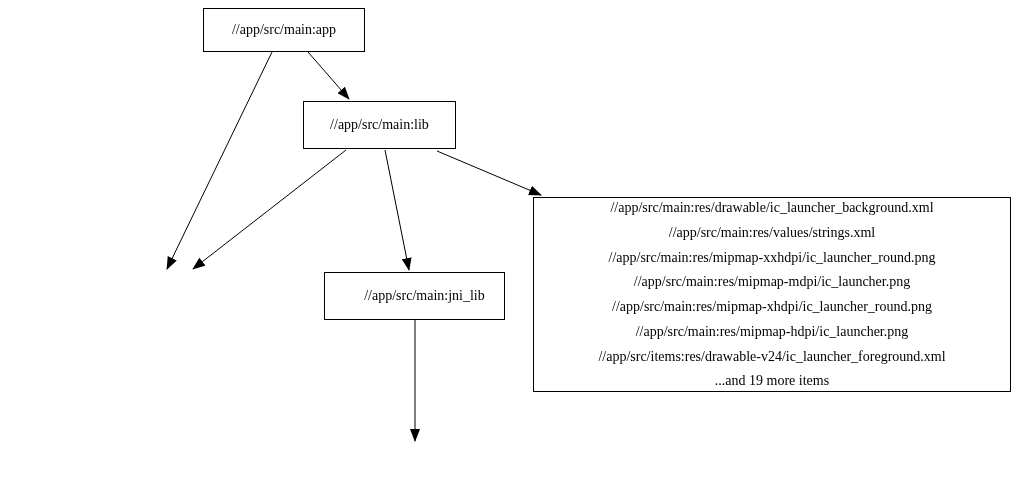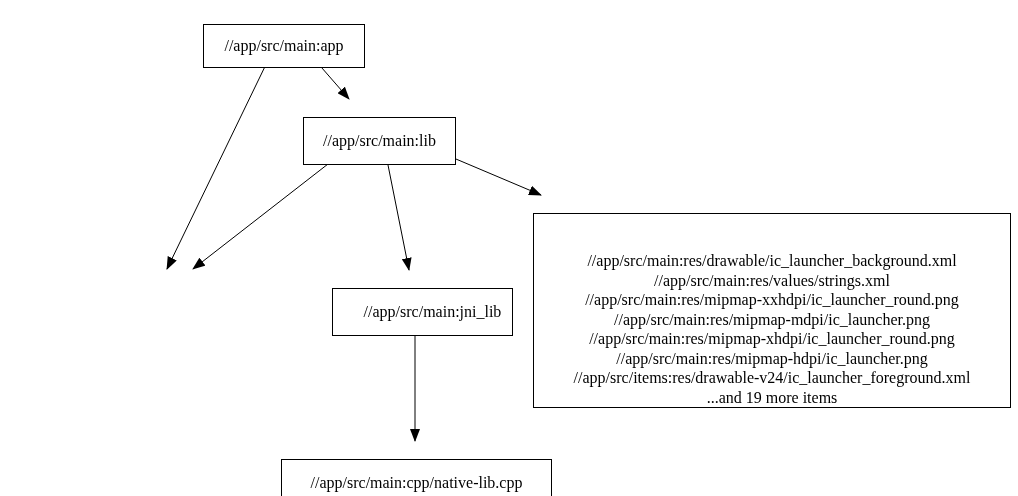--- a/index.html
+++ b/index.html
@@ -23,34 +23,33 @@
   }
   .edges-svg line { stroke: #000000; stroke-width: 1; }
   .node {
     position: absolute;
     border: 1px solid #000000;
     background: #ffffff;
     display: flex;
     align-items: center;
     justify-content: center;
     text-align: center;
-    font-size: 16px;
+    font-size: 14px;
     line-height: 19.5px;
     white-space: nowrap;
-    margin-top: 16px;
   }
   .node.multiline {
     flex-direction: column;
-    justify-content: flex-end;
+    justify-content: space-between;
   }
   
   #node-app        { left: 203px; top: 8px;   width: 162px; height: 44px; }
   #node-lib        { left: 303px; top: 101px; width: 153px; height: 48px; }
   #node-manifest   { left: 7px;   top: 271px; width: 295px; height: 46px; }
-  #node-jni-lib    { left: 332px; top: 272px; width: 181px; height: 48px; padding-left: 20px; }
+  #node-jni-lib    { left: 324px; top: 272px; width: 181px; height: 48px; padding-left: 20px; }
   #node-resources  { left: 533px; top: 197px; width: 478px; height: 195px; }
   #node-native-lib { left: 281px; top: 443px; width: 271px; height: 48px; }
 </style>
 </head>
 <body>
 
 <div class="graph-canvas">
 
   <svg class="edges-svg" viewBox="0 0 1018 496" xmlns="http://www.w3.org/2000/svg">
     <defs>
@@ -83,17 +82,14 @@
     <div>//app/src/main:res/drawable/ic_launcher_background.xml</div>
     <div>//app/src/main:res/values/strings.xml</div>
     <div>//app/src/main:res/mipmap-xxhdpi/ic_launcher_round.png</div>
     <div>//app/src/main:res/mipmap-mdpi/ic_launcher.png</div>
     <div>//app/src/main:res/mipmap-xhdpi/ic_launcher_round.png</div>
     <div>//app/src/main:res/mipmap-hdpi/ic_launcher.png</div>
     <div>//app/src/items:res/drawable-v24/ic_launcher_foreground.xml</div>
     <div>...and 19 more items</div>
   </div>
 
-  <div class="node" id="node-native-lib">
-    <span>//app/src/main:cpp/native-lib.cpp</span>
-  </div>
 
 </div>
 
 </body></html>

